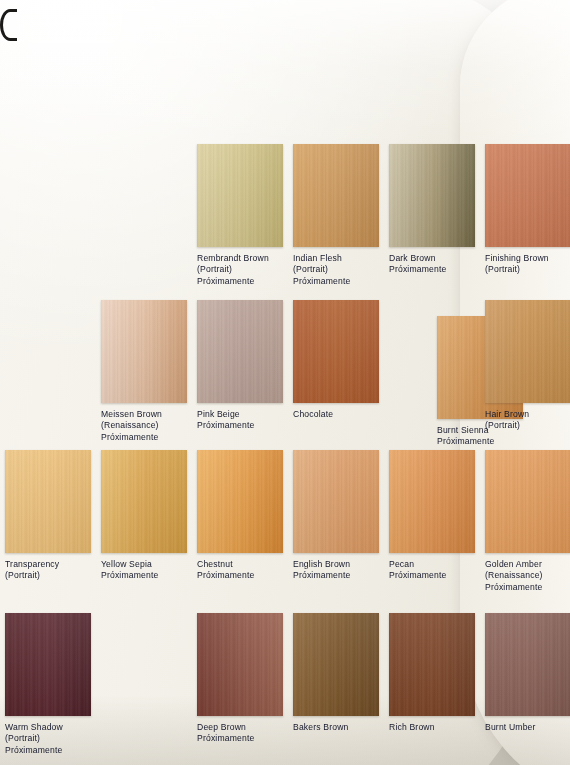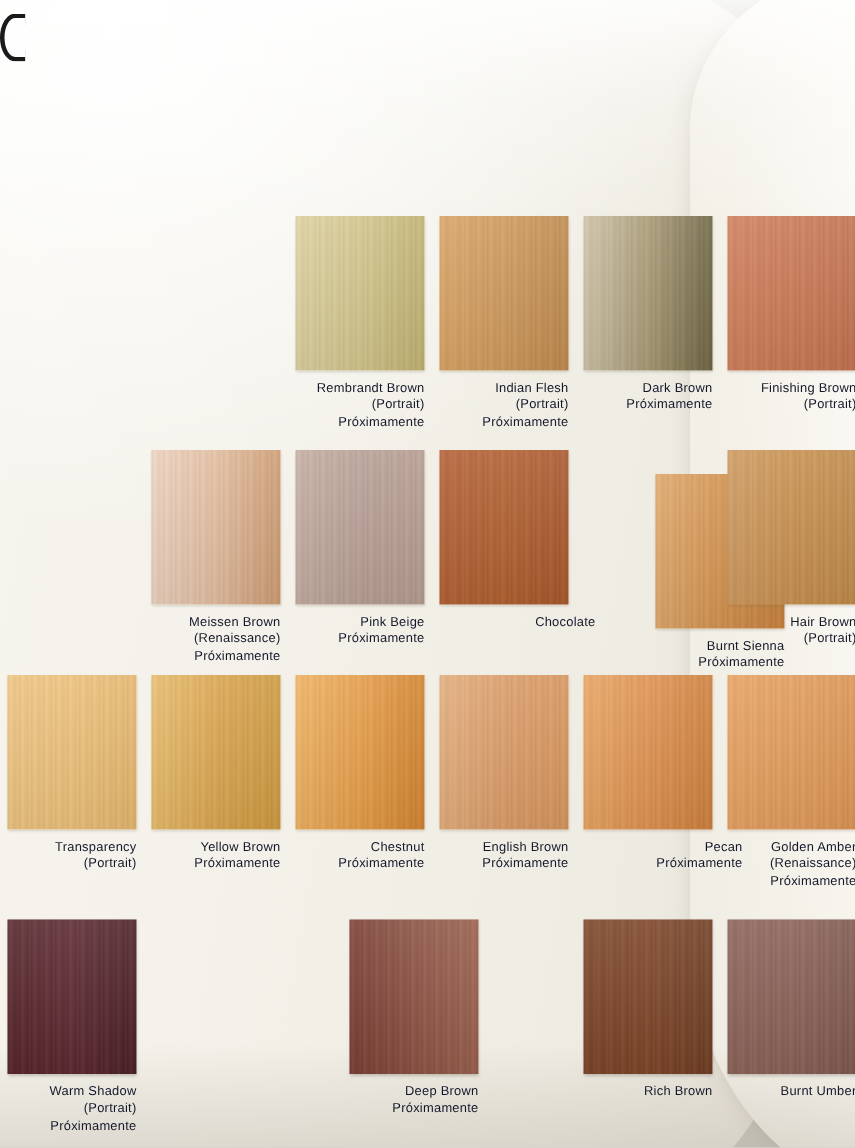--- a/index.html
+++ b/index.html
@@ -74,21 +74,21 @@
     position: absolute;
     width: 86px;
   }
   .swatch-chip {
     width: 86px;
     height: 103px;
     box-shadow: 0 1px 2px rgba(90,80,66,0.30);
   }
   .swatch-label {
     margin-top: 6px;
-    text-align: right;
+    text-align: left;
     font-size: 8.6px;
     line-height: 11.4px;
     color: #15182b;
     letter-spacing: 0.02em;
     white-space: pre-line;
   }
 </style>
 </head>
 <body>
 
@@ -148,21 +148,21 @@
         <div class="swatch-label">Hair Brown
 (Portrait)</div>
       </div>
       <div class="swatch-cell" style="left: 5px; top: 450px; width: 86px;">
         <div class="swatch-chip" style="width: 86px; height: 103px; background: repeating-linear-gradient(90deg, rgba(0, 0, 0, 0.043) 0px, rgba(255, 255, 255, 0.05) 2px, rgba(0, 0, 0, 0.03) 5px, rgba(255, 255, 255, 0.04) 8px), linear-gradient(rgba(255, 255, 255, 0.1) 0%, rgba(0, 0, 0, 0.06) 100%), linear-gradient(90deg, rgb(239, 197, 129) 0%, rgb(238, 193, 122) 52%, rgb(230, 183, 109) 100%);"></div>
         <div class="swatch-label">Transparency
 (Portrait)</div>
       </div>
       <div class="swatch-cell" style="left: 101px; top: 450px; width: 86px;">
         <div class="swatch-chip" style="width: 86px; height: 103px; background: repeating-linear-gradient(90deg, rgba(0, 0, 0, 0.043) 0px, rgba(255, 255, 255, 0.05) 2px, rgba(0, 0, 0, 0.03) 5px, rgba(255, 255, 255, 0.04) 8px), linear-gradient(rgba(255, 255, 255, 0.1) 0%, rgba(0, 0, 0, 0.06) 100%), linear-gradient(90deg, rgb(233, 189, 108) 0%, rgb(220, 166, 79) 52%, rgb(207, 154, 63) 100%);"></div>
-        <div class="swatch-label">Yellow Brown
+        <div class="swatch-label">Yellow Sepia
 Próximamente</div>
       </div>
       <div class="swatch-cell" style="left: 197px; top: 450px; width: 86px;">
         <div class="swatch-chip" style="width: 86px; height: 103px; background: repeating-linear-gradient(90deg, rgba(0, 0, 0, 0.043) 0px, rgba(255, 255, 255, 0.05) 2px, rgba(0, 0, 0, 0.03) 5px, rgba(255, 255, 255, 0.04) 8px), linear-gradient(rgba(255, 255, 255, 0.1) 0%, rgba(0, 0, 0, 0.06) 100%), linear-gradient(90deg, rgb(240, 178, 97) 0%, rgb(231, 158, 72) 52%, rgb(212, 132, 47) 100%);"></div>
         <div class="swatch-label">Chestnut
 Próximamente</div>
       </div>
       <div class="swatch-cell" style="left: 293px; top: 450px; width: 86px;">
         <div class="swatch-chip" style="width: 86px; height: 103px; background: repeating-linear-gradient(90deg, rgba(0, 0, 0, 0.043) 0px, rgba(255, 255, 255, 0.05) 2px, rgba(0, 0, 0, 0.03) 5px, rgba(255, 255, 255, 0.04) 8px), linear-gradient(rgba(255, 255, 255, 0.1) 0%, rgba(0, 0, 0, 0.06) 100%), linear-gradient(90deg, rgb(227, 173, 123) 0%, rgb(221, 157, 104) 52%, rgb(216, 149, 92) 100%);"></div>
         <div class="swatch-label">English Brown
@@ -178,24 +178,28 @@
         <div class="swatch-label">Golden Amber
 (Renaissance)
 Próximamente</div>
       </div>
       <div class="swatch-cell" style="left: 5px; top: 613px; width: 86px;">
         <div class="swatch-chip" style="width: 86px; height: 103px; background: repeating-linear-gradient(90deg, rgba(0, 0, 0, 0.043) 0px, rgba(255, 255, 255, 0.05) 2px, rgba(0, 0, 0, 0.03) 5px, rgba(255, 255, 255, 0.04) 8px), linear-gradient(rgba(255, 255, 255, 0.1) 0%, rgba(0, 0, 0, 0.06) 100%), linear-gradient(90deg, rgb(86, 36, 42) 0%, rgb(92, 40, 48) 52%, rgb(75, 31, 38) 100%);"></div>
         <div class="swatch-label">Warm Shadow
 (Portrait)
 Próximamente</div>
       </div>
-      <div class="swatch-cell" style="left: 197px; top: 613px; width: 86px; margin-left: 36px;">
+      <div class="swatch-cell" style="left: 197px; top: 613px; width: 86px;">
         <div class="swatch-chip" style="width: 86px; height: 103px; background: repeating-linear-gradient(90deg, rgba(0, 0, 0, 0.043) 0px, rgba(255, 255, 255, 0.05) 2px, rgba(0, 0, 0, 0.03) 5px, rgba(255, 255, 255, 0.04) 8px), linear-gradient(rgba(255, 255, 255, 0.1) 0%, rgba(0, 0, 0, 0.06) 100%), linear-gradient(90deg, rgb(122, 61, 51) 0%, rgb(141, 82, 67) 52%, rgb(154, 95, 76) 100%);"></div>
         <div class="swatch-label">Deep Brown
 Próximamente</div>
+      </div>
+      <div class="swatch-cell" style="left: 293px; top: 613px; width: 86px;">
+        <div class="swatch-chip" style="width: 86px; height: 103px; background: repeating-linear-gradient(90deg, rgba(0, 0, 0, 0.043) 0px, rgba(255, 255, 255, 0.05) 2px, rgba(0, 0, 0, 0.03) 5px, rgba(255, 255, 255, 0.04) 8px), linear-gradient(rgba(255, 255, 255, 0.1) 0%, rgba(0, 0, 0, 0.06) 100%), linear-gradient(90deg, rgb(141, 101, 55) 0%, rgb(123, 85, 41) 52%, rgb(109, 74, 36) 100%);"></div>
+        <div class="swatch-label">Bakers Brown</div>
       </div>
       <div class="swatch-cell" style="left: 389px; top: 613px; width: 86px;">
         <div class="swatch-chip" style="width: 86px; height: 103px; background: repeating-linear-gradient(90deg, rgba(0, 0, 0, 0.043) 0px, rgba(255, 255, 255, 0.05) 2px, rgba(0, 0, 0, 0.03) 5px, rgba(255, 255, 255, 0.04) 8px), linear-gradient(rgba(255, 255, 255, 0.1) 0%, rgba(0, 0, 0, 0.06) 100%), linear-gradient(90deg, rgb(123, 67, 38) 0%, rgb(126, 69, 39) 52%, rgb(111, 60, 34) 100%);"></div>
         <div class="swatch-label">Rich Brown</div>
       </div>
       <div class="swatch-cell" style="left: 485px; top: 613px; width: 86px;">
         <div class="swatch-chip" style="width: 86px; height: 103px; background: repeating-linear-gradient(90deg, rgba(0, 0, 0, 0.043) 0px, rgba(255, 255, 255, 0.05) 2px, rgba(0, 0, 0, 0.03) 5px, rgba(255, 255, 255, 0.04) 8px), linear-gradient(rgba(255, 255, 255, 0.1) 0%, rgba(0, 0, 0, 0.06) 100%), linear-gradient(90deg, rgb(139, 98, 88) 0%, rgb(138, 97, 87) 52%, rgb(126, 87, 78) 100%);"></div>
         <div class="swatch-label">Burnt Umber</div>
       </div>
     </div>

